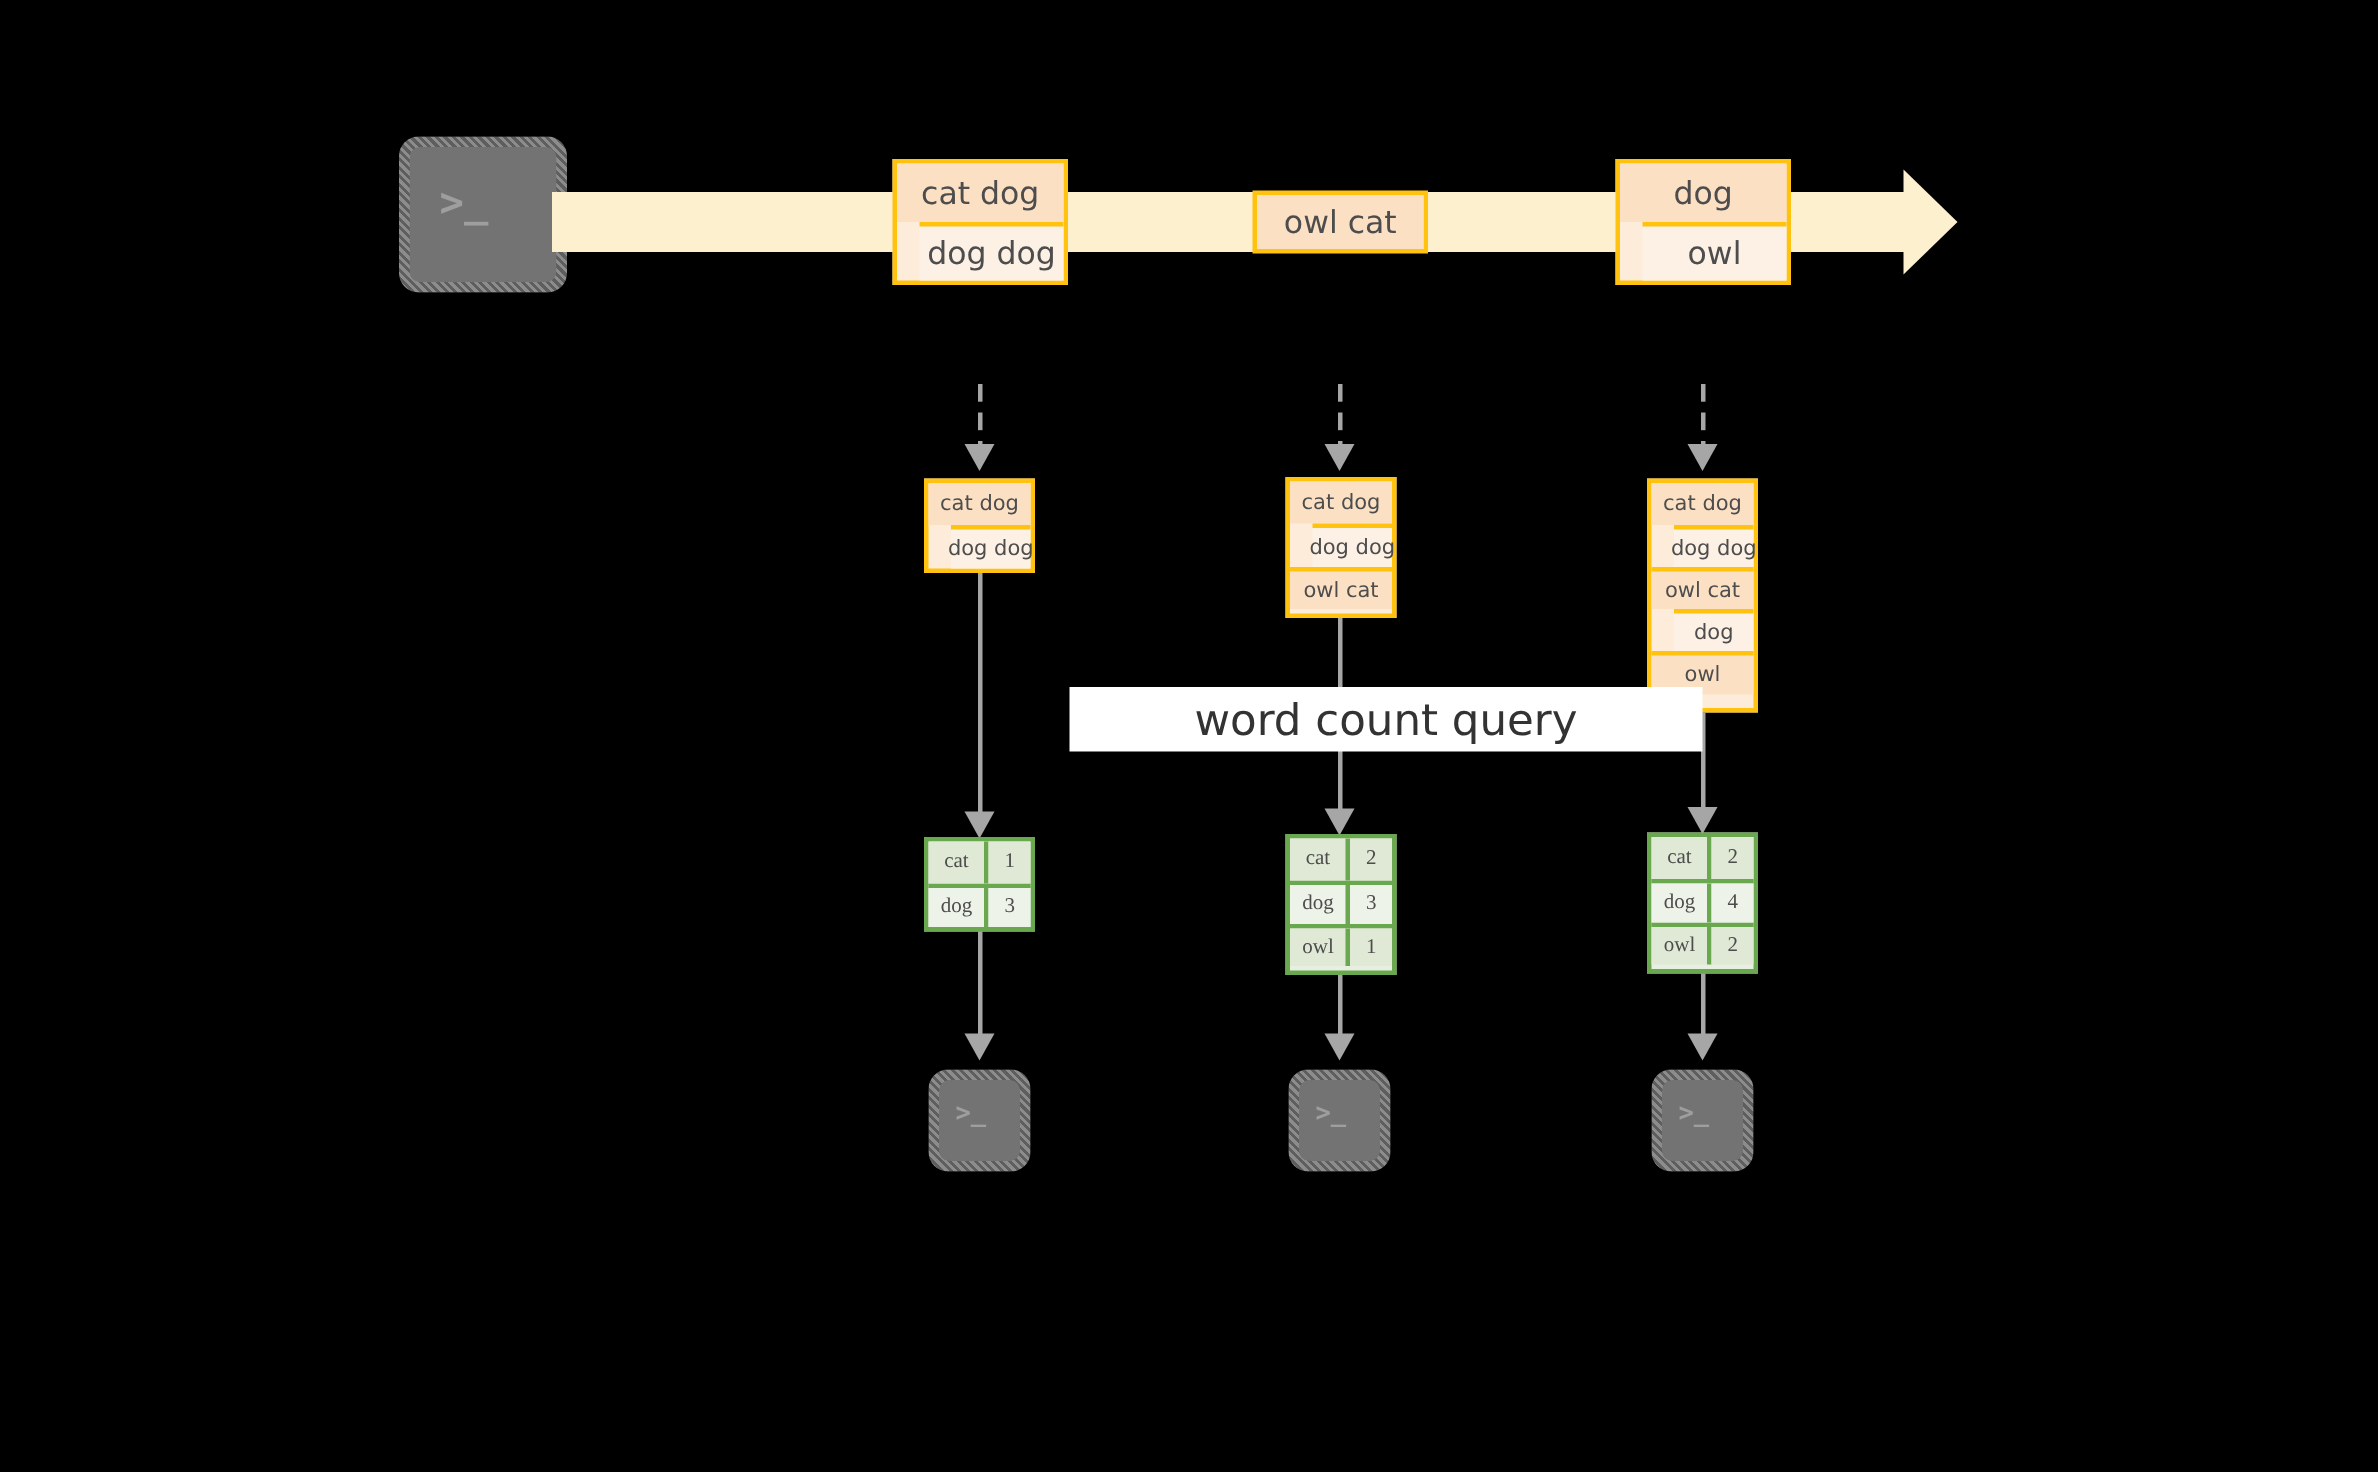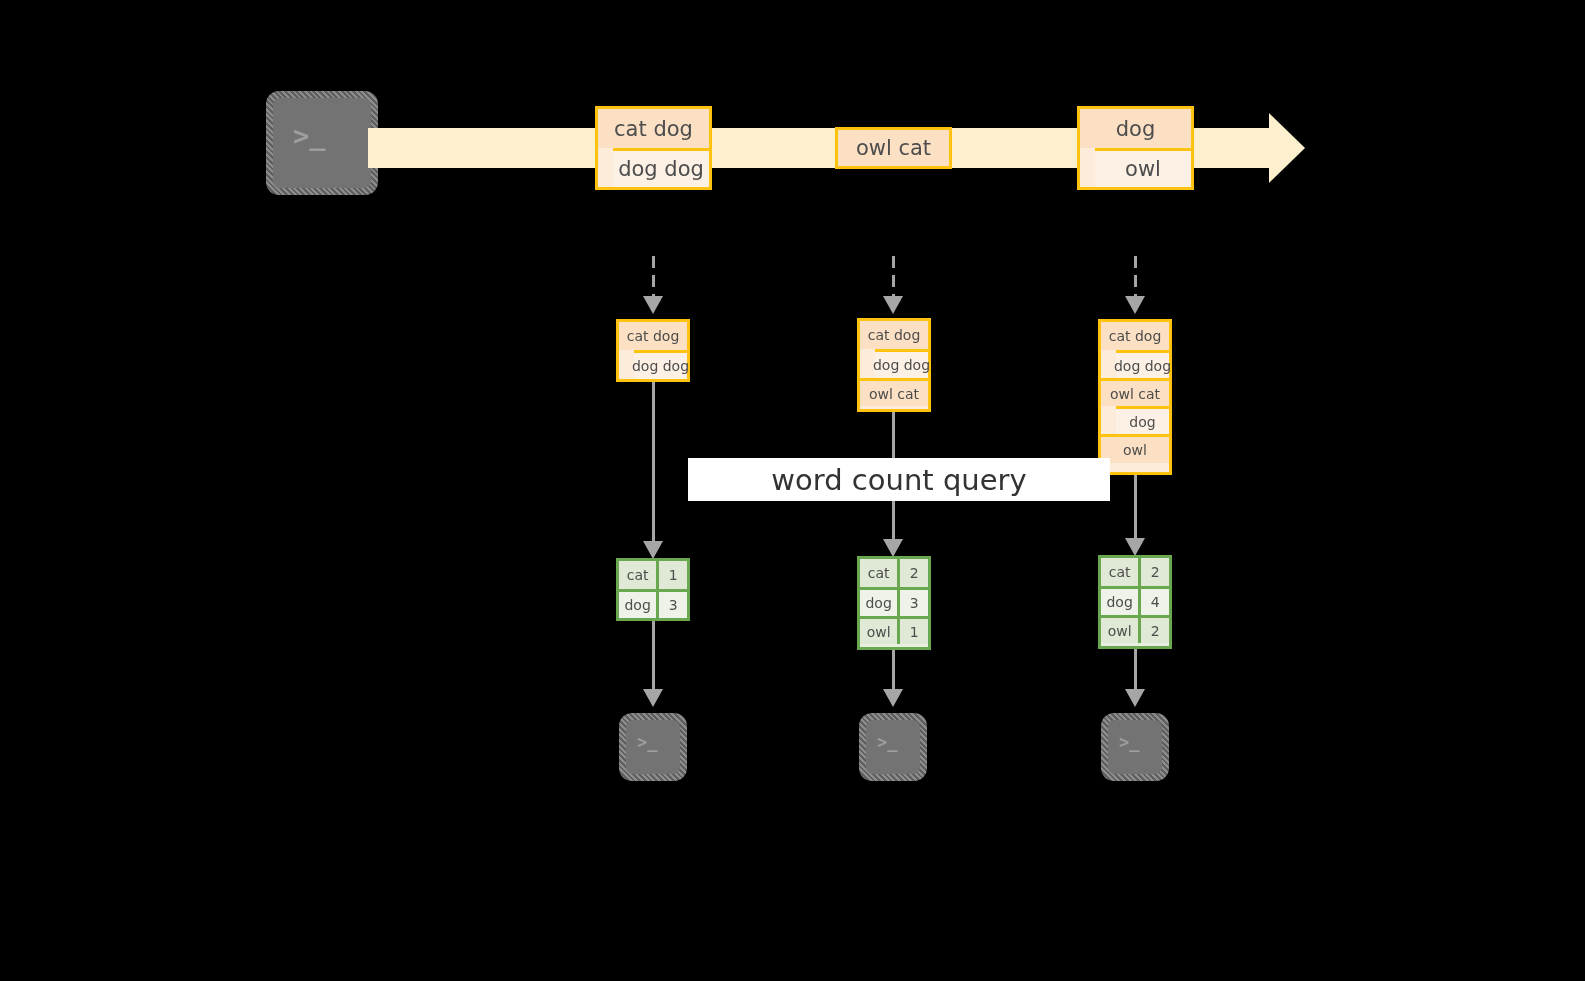--- a/index.html
+++ b/index.html
@@ -79,20 +79,21 @@
   .msg-row.shade-a { background: #fce0c4; }
   .msg-row.shade-b { background: #fdf1e6; margin-left: 15px; }
   .msg-row + .msg-row { border-top: 3px solid #ffc20e; }
 
   
   .res-table {
     position: absolute;
     box-sizing: border-box;
     border: 3px solid #6aa84f;
     background: #e7efe0;
+    font-family: Liberation Serif, serif;
   }
   .res-row {
     box-sizing: border-box;
     display: flex;
     color: #4d4d4d;
   }
   .res-row + .res-row { border-top: 3px solid #6aa84f; }
   .res-cell {
     box-sizing: border-box;
     display: flex;
@@ -127,20 +128,21 @@
 
   
   .query-banner {
     position: absolute;
     background: #ffffff;
     display: flex;
     align-items: center;
     justify-content: center;
     color: #333333;
     white-space: nowrap;
+    margin-left: 25px;
   }
 </style>
 </head>
 <body>
 
 <div id="canvas">
 
   <div class="terminal" style="left:266px; top:91px; width:112px; height:104px;">
     <div class="inner"></div>
     <div class="prompt" style="left:20px; top:24px; font-size:27px;">&gt;_</div>

